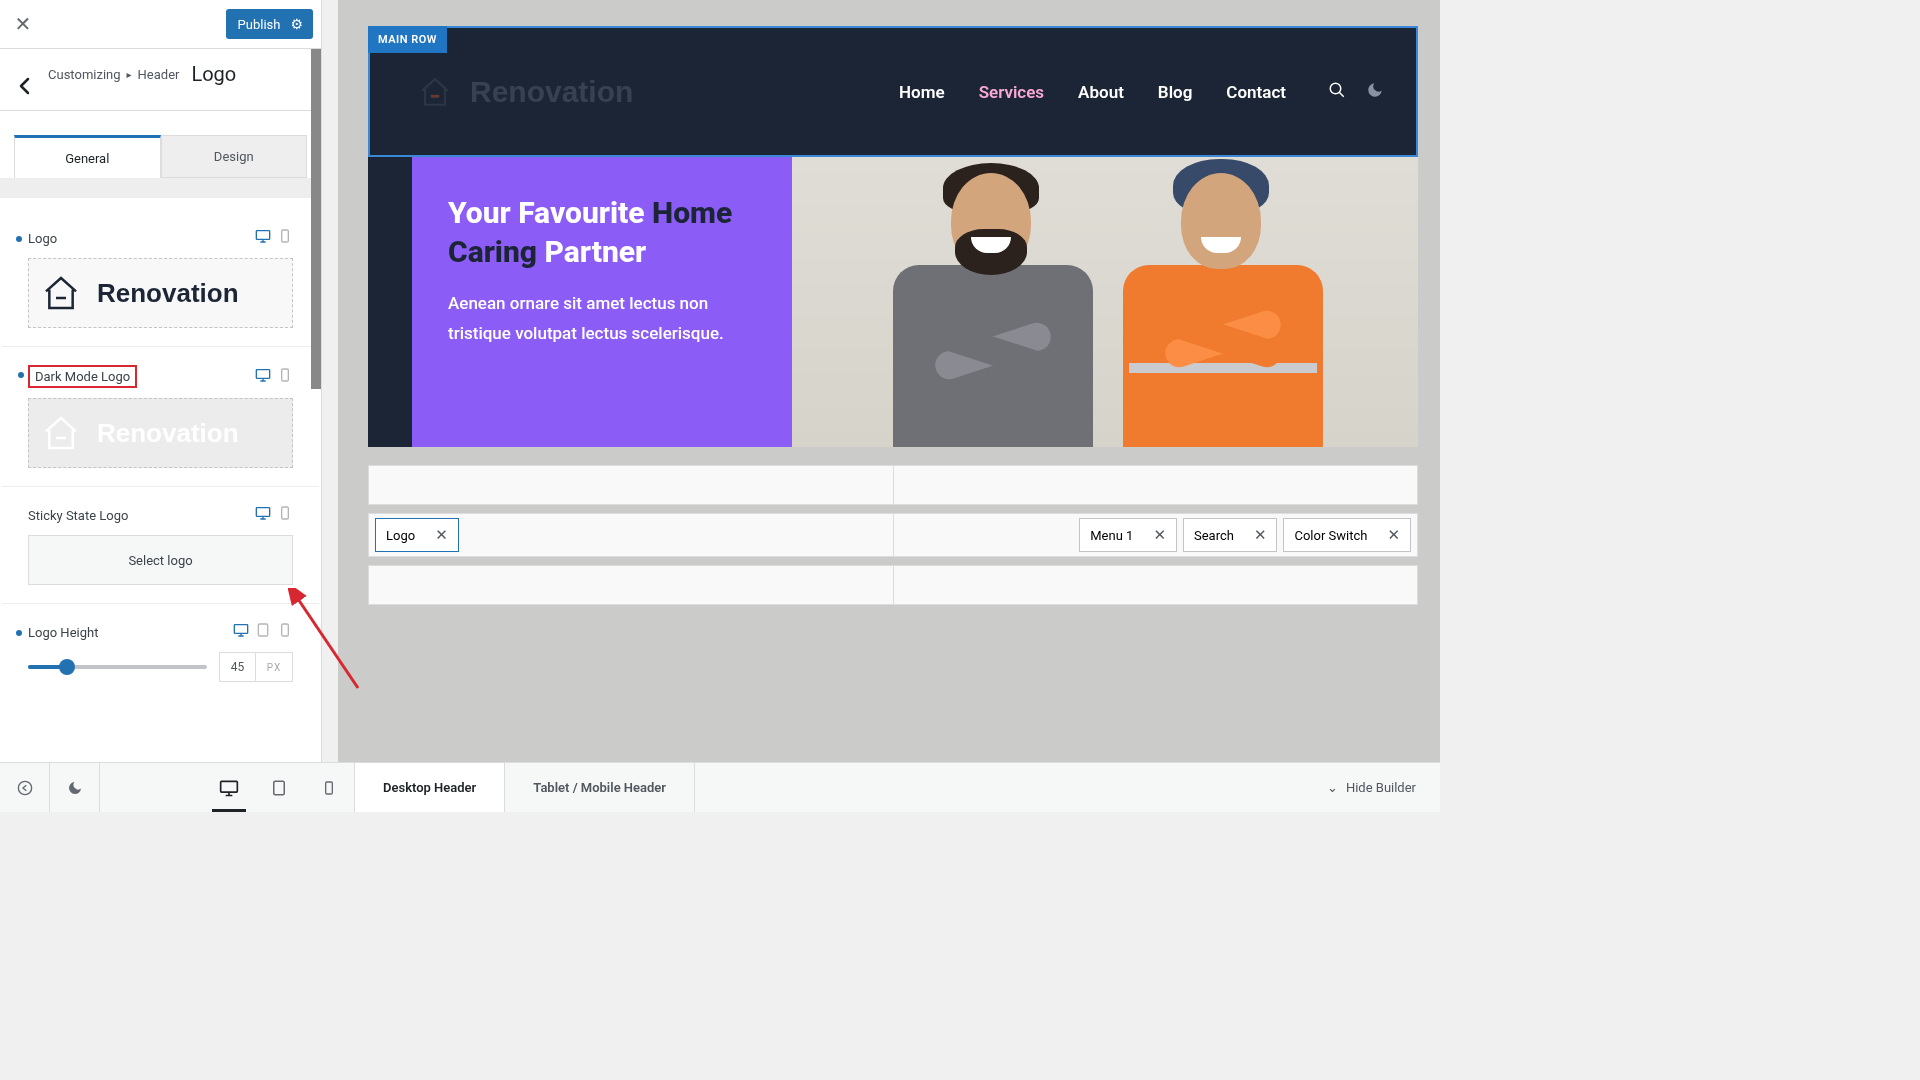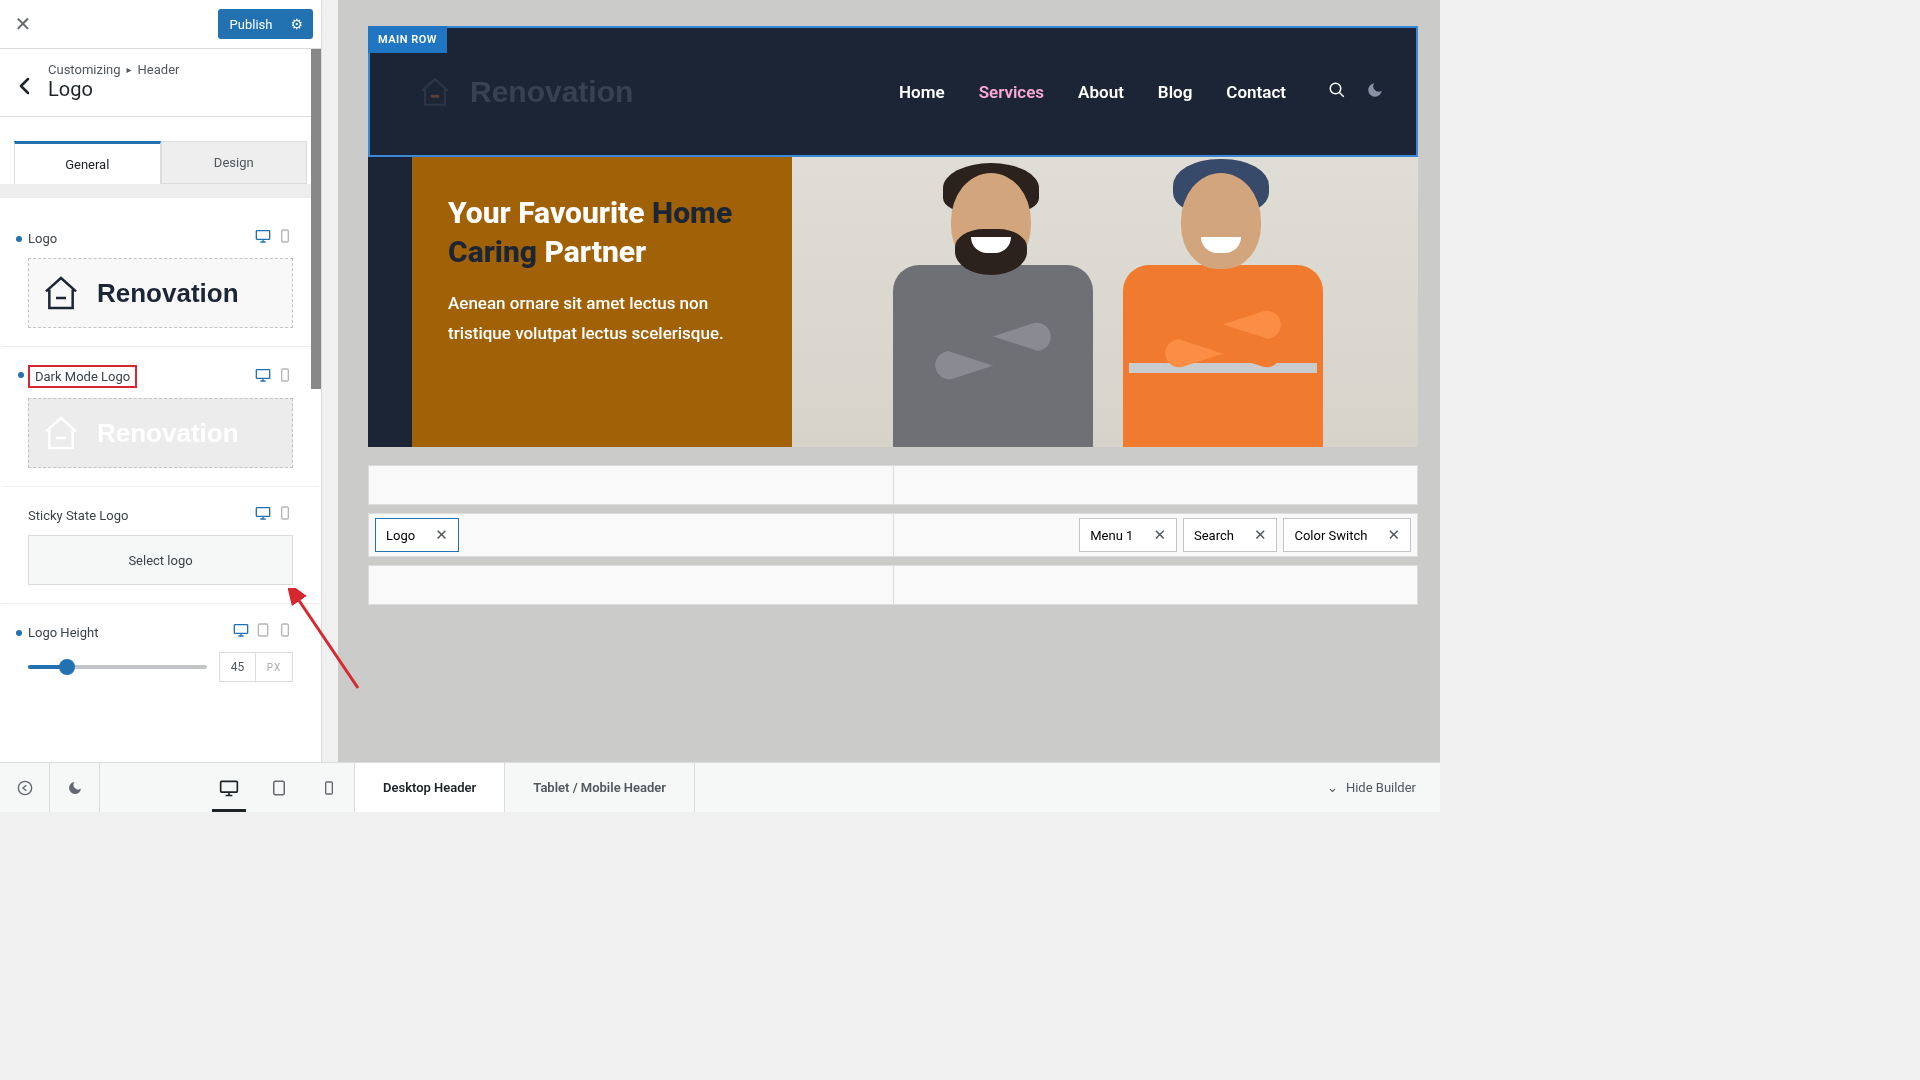--- a/index.html
+++ b/index.html
@@ -6,27 +6,27 @@
 body { background:#f0f0f1; width:1440px; height:820px; overflow:hidden; position:relative; }
 
 
 .sidebar { position:absolute; left:0; top:0; width:322px; height:770px; background:#eeeeee; border-right:1px solid #dcdcde; }
 .preview-area { position:absolute; left:338px; top:0; right:0; height:770px; background:#cbcbca; padding:0; overflow:hidden; }
 .footer-bar { position:absolute; left:0; right:0; bottom:8px; height:50px; background:#f6f7f7; border-top:1px solid #dcdcde; display:flex; align-items:center; }
 
 
 .sb-top { height:49px; border-bottom:1px solid #dcdcde; display:flex; justify-content:space-between; align-items:center; padding:0 8px; background:#ffffff; }
 .close-x { width:30px; height:30px; display:flex; align-items:center; justify-content:center; font-size:20px; color:#646970; cursor:pointer; }
-.publish-btn { background:#2271b1; color:#fff; font-size:13px; border:none; height:30px; padding:0 10px 0 12px; border-radius:3px; display:flex; align-items:center; gap:18px; cursor:pointer; }
+.publish-btn { background:#2271b1; color:#fff; font-size:13px; border:none; height:30px; padding:0 10px 0 12px; border-radius:3px; display:flex; align-items:center; gap:10px; cursor:pointer; }
 .publish-btn .gear { font-size:14px; }
 
 
 .sb-crumb { display:flex; align-items:flex-start; padding:13px 18px 15px 0; background:#ffffff; border-bottom:1px solid #dcdcde; }
 .sb-crumb .back { width:48px; display:flex; align-items:center; justify-content:center; padding-top:15px; font-size:18px; color:#1d2327; cursor:pointer; }
-.sb-crumb .info { display:flex; flex-direction:column; gap:0; }
+.sb-crumb .info { display:flex; gap:12px; }
 .sb-crumb .path { color:#50575e; font-size:13px; display:flex; align-items:center; gap:6px; }
 .sb-crumb .path .arrow { font-size:10px; }
 .sb-crumb .title { font-size:20px; color:#1d2327; font-weight:400; }
 
 
 .sb-tabs { display:flex; gap:0; padding:24px 14px 0; background:#ffffff; }
 .sb-tab { flex:1; height:43px; display:flex; align-items:center; justify-content:center; font-size:13px; color:#50575e; border:1px solid #dcdcde; background:#eeeeee; cursor:pointer; }
 .sb-tab.active { border-top:3px solid #2271b1; border-bottom:none; background:#fff; color:#1d2327; }
 
 
@@ -70,21 +70,21 @@
 .hdr-logo-house { width:34px; height:34px; }
 .hdr-logo-text { font-size:30px; font-weight:800; color:#6c7689; font-family:Arial,sans-serif; }
 .hdr-nav { display:flex; align-items:center; gap:34px; }
 .hdr-nav a { color:#ffffff; text-decoration:none; font-size:17px; font-weight:600; }
 .hdr-nav a.active { color:#f9a8d4; }
 .hdr-icons { display:flex; align-items:center; gap:20px; margin-left:8px; color:#fff; font-size:17px; }
 .hdr-icons span { cursor:pointer; }
 
 .hero { display:flex; background:#1b2535; }
 .hero-left-pad { width:44px; background:#1b2535; }
-.hero-orange { flex:0 0 380px; background:#a16207; padding:36px 30px 36px 36px; color:#fff; }
+.hero-orange { flex:0 0 380px; background:#8b5cf6; padding:36px 30px 36px 36px; color:#fff; }
 .hero-title { font-size:30px; font-weight:800; line-height:1.3; font-family:Arial,sans-serif; margin-bottom:18px; }
 .hero-title .dark { color:#1b2535; }
 .hero-body { font-size:17px; line-height:1.75; font-weight:500; }
 .hero-img { flex:1; background:linear-gradient(#e0ddd6,#d6d3cb); display:flex; align-items:flex-end; justify-content:center; gap:0; overflow:hidden; position:relative; }
 .person { width:230px; height:290px; position:relative; }
 .person .head { position:absolute; top:16px; left:76px; width:80px; height:96px; background:#d3a57d; border-radius:50% 50% 45% 45%; }
 .person .hair { position:absolute; top:6px; left:68px; width:96px; height:50px; background:#2b221d; border-radius:50% 50% 30% 30%; }
 .person .beard { position:absolute; top:72px; left:80px; width:72px; height:46px; background:#2b221d; border-radius:40% 40% 50% 50%; }
 .person .smile { position:absolute; top:80px; left:96px; width:40px; height:16px; background:#fff; border-radius:0 0 20px 20px; }
 .person .body { position:absolute; top:108px; left:18px; width:200px; height:200px; border-radius:26px 26px 0 0; }

